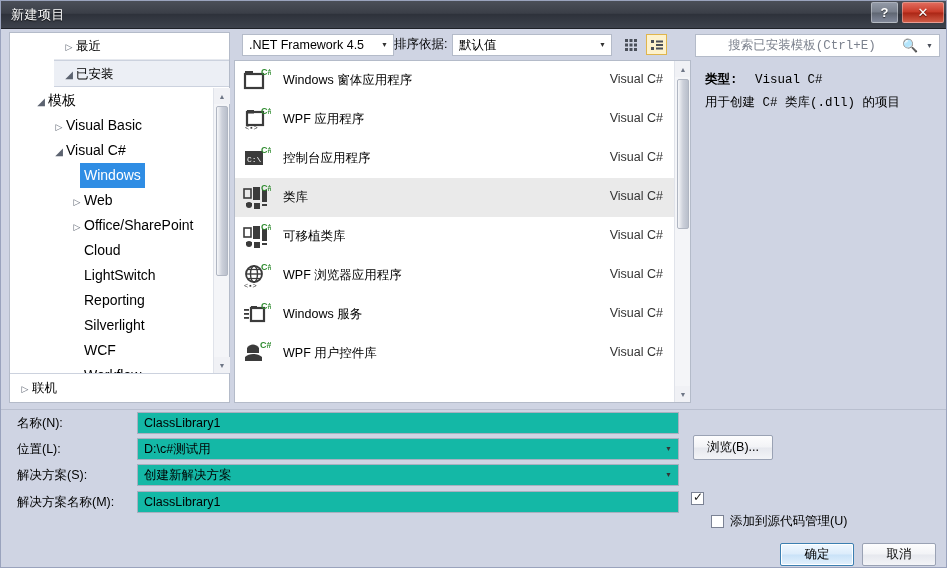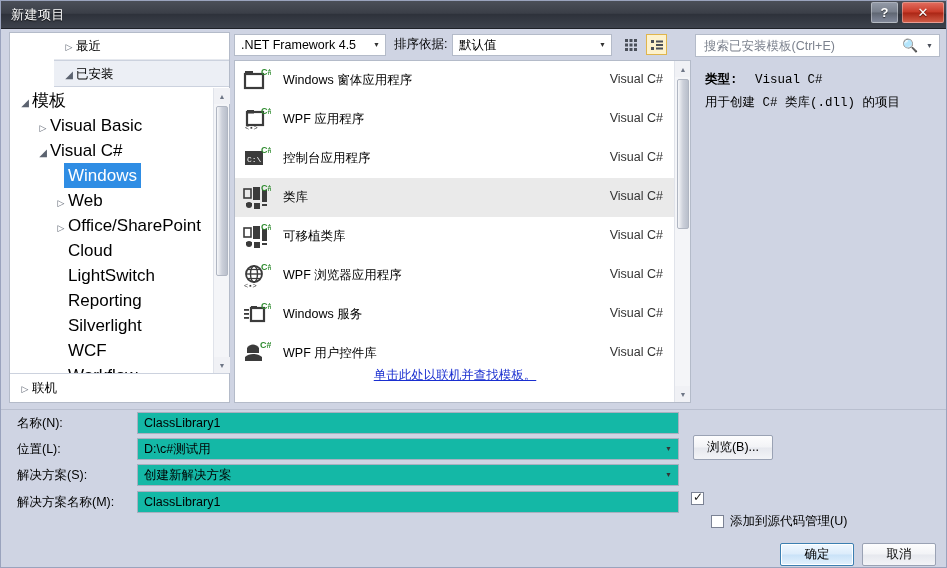--- a/index.html
+++ b/index.html
@@ -82,23 +82,24 @@
 
   #tree-body {
     position: absolute; left: 0; top: 55px;
     width: 219px; height: 285px;
     background: #fff;
     overflow: hidden;
   }
   .tree-row {
     position: relative;
     height: 25px; line-height: 25px;
-    font-size: 17px;
+    font-size: 14px;
     white-space: nowrap;
     cursor: pointer;
+    margin-left: 16px;
   }
   .tree-row .lbl { display: inline-block; vertical-align: top; }
   .tree-row .hl {
     background: #2f8de4; color: #fff;
     padding: 0 4px; margin-left: -4px;
   }
   #online-section {
     position: absolute; left: 0; bottom: 0;
     width: 219px; height: 29px; line-height: 29px;
     padding-left: 8px;
@@ -144,21 +145,21 @@
     line-height: 20px;
     padding-left: 6px;
     cursor: pointer;
     overflow: hidden; white-space: nowrap;
   }
   .vs-combo .arrow {
     position: absolute; right: 5px; top: 0; height: 20px;
     display: flex; align-items: center;
     font-size: 7px; color: #333;
   }
-  #combo-framework { left: 0; width: 152px; }
+  #combo-framework { left: 8px; width: 152px; }
   #sortby-label { position: absolute; left: 160px; top: 2px; font-size: 12.5px; }
   #combo-sortby { left: 218px; width: 160px; }
   .viewmode-btn {
     position: absolute; top: 0;
     width: 21px; height: 21px;
     display: flex; align-items: center; justify-content: center;
     cursor: pointer;
     border: 1px solid transparent;
   }
   .viewmode-btn.active {
@@ -215,23 +216,23 @@
   #search-box {
     position: absolute; left: 694px; top: 33px;
     width: 245px; height: 23px;
     background: #fff;
     border: 1px solid #b4bbc9;
   }
   #search-input {
     position: absolute; left: 6px; top: 3px;
     width: 200px;
     border: none; outline: none;
-    font-family: Liberation Sans, sans-serif;
-    font-size: 12.5px;
-    color: #404040; background: transparent;
+    font-family: Liberation Mono, monospace;
+    font-size: 12.5px;
+    color: #404040; background: transparent; text-align: center;
   }
   #search-input::placeholder { color: #7c828e; opacity: 1; }
   #search-icon {
     position: absolute; right: 20px; top: 3px;
     font-size: 13px; color: #4a4f59;
     cursor: pointer;
   }
   #search-dd {
     position: absolute; right: 6px; top: 7px;
     font-size: 7px; color: #4a4f59;
@@ -543,23 +544,20 @@
         <svg class="tpl-icon" viewBox="0 0 28 28">
           <path d="M4 8 A7 7 0 0 1 16 8 L16 13 L4 13 Z" fill="#3b3b3b"></path>
           <path d="M2 17 C6 13 14 13 19 17 L19 21 L2 21 Z" fill="#3b3b3b"></path>
           <text x="17" y="8" font-size="9" font-weight="bold" fill="#2e8b2e" font-family="Liberation Sans, sans-serif">C#</text>
         </svg>
         <div class="tpl-name">WPF 用户控件库</div>
         <div class="tpl-lang">Visual C#</div>
       </div>
     </div>
 
-    <div id="online-link-wrap">
-      <span id="online-link">单击此处以联机并查找模板。</span>
-    </div>
 
     <div id="list-scroll">
       <div class="sb-arrow sb-up">▲</div>
       <div class="sb-thumb" style="top:18px;height:150px;"></div>
       <div class="sb-arrow sb-down">▼</div>
     </div>
   </div>
 
   <div id="search-box">
     <input id="search-input" type="text" placeholder="搜索已安装模板(Ctrl+E)" style="">

